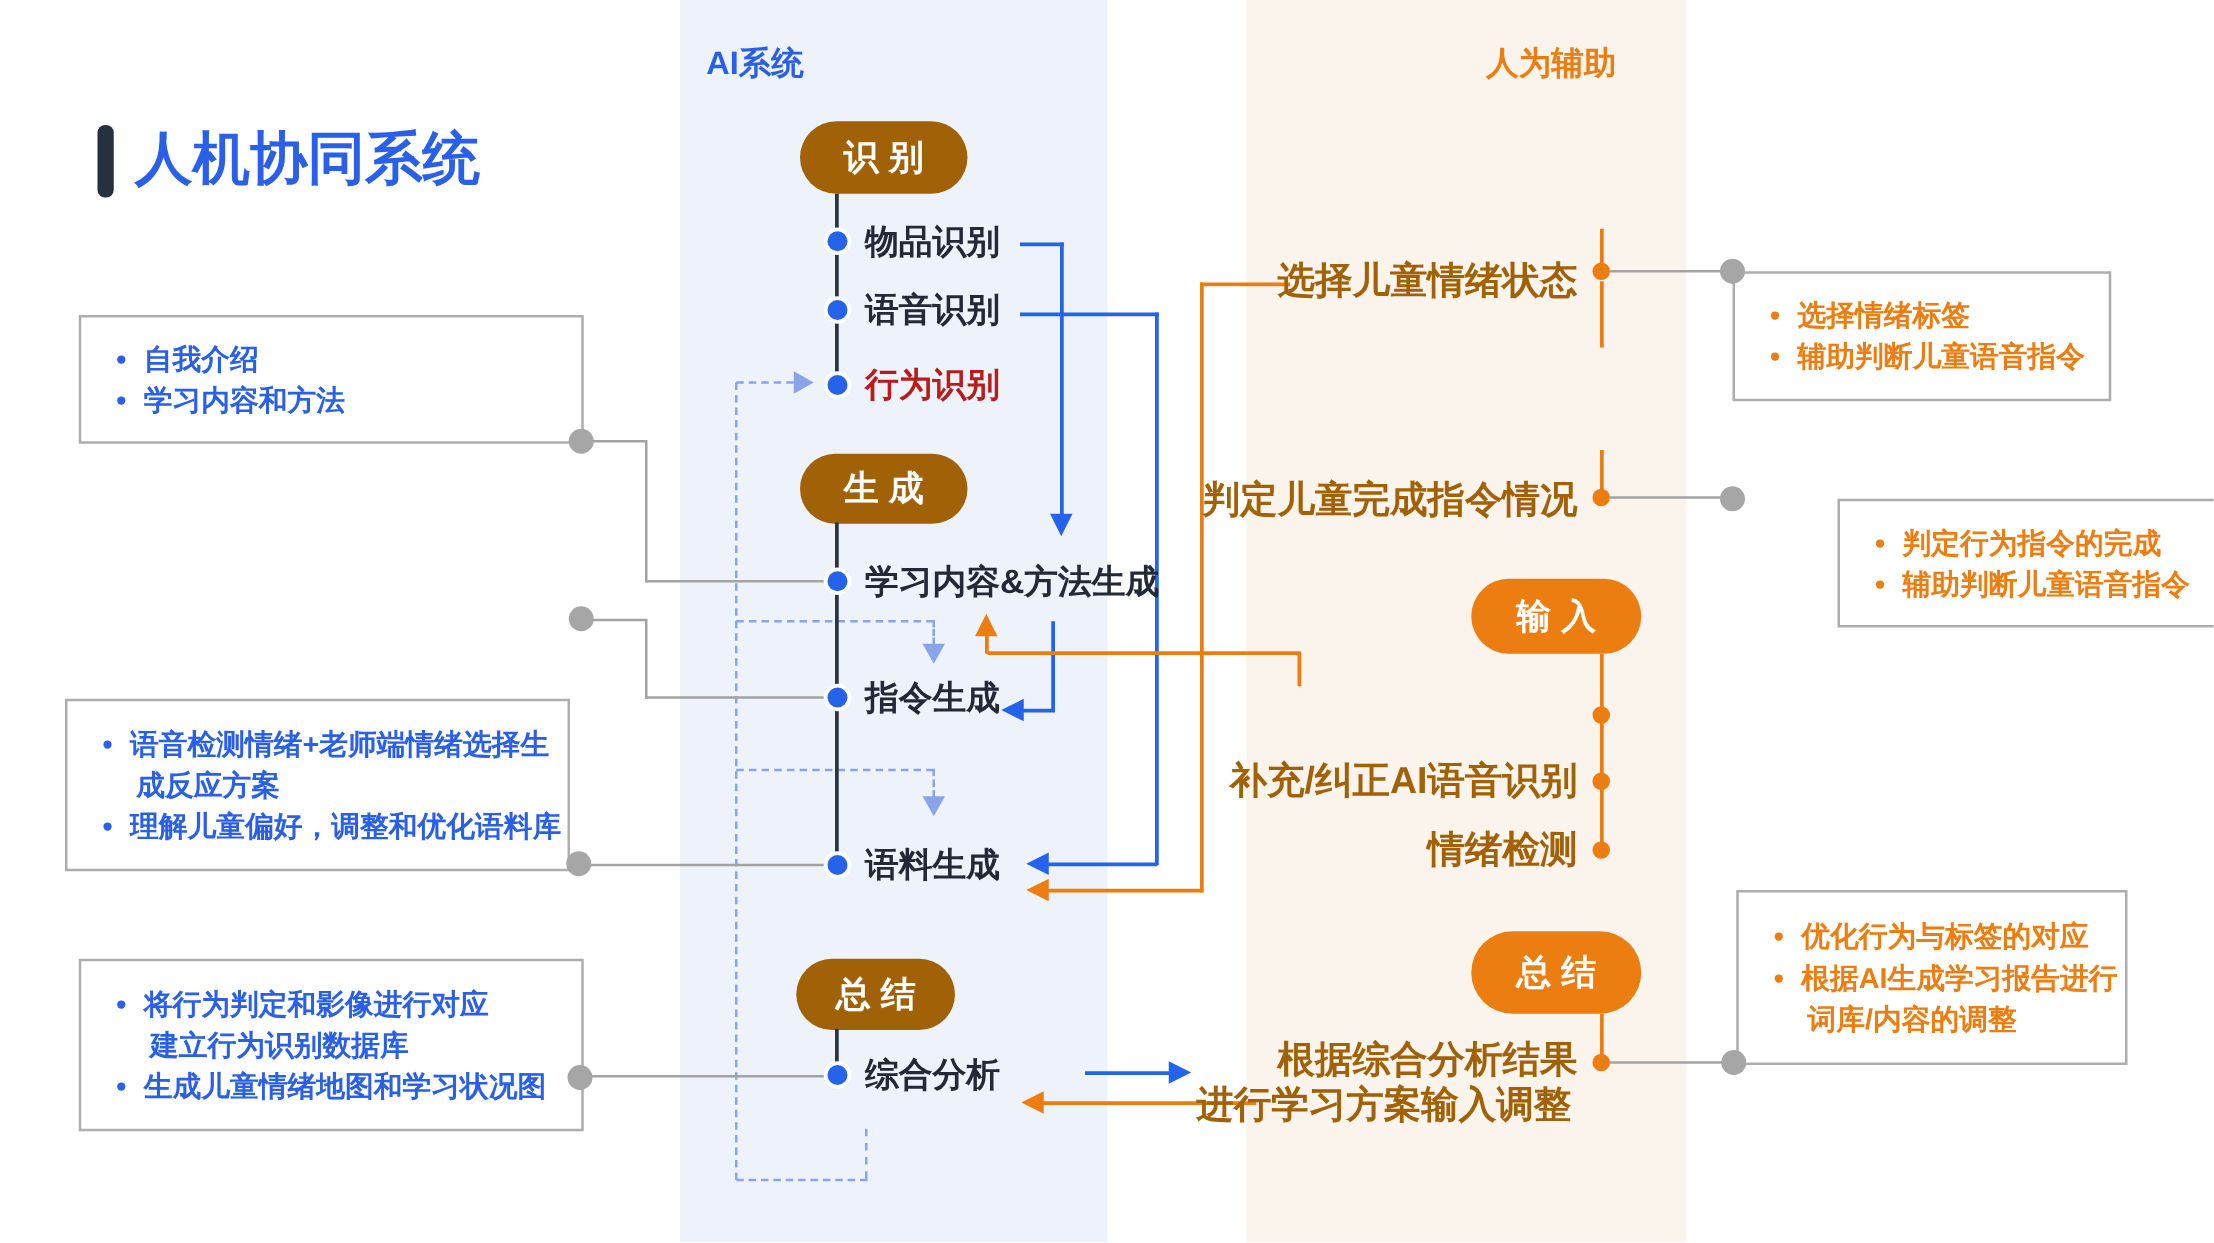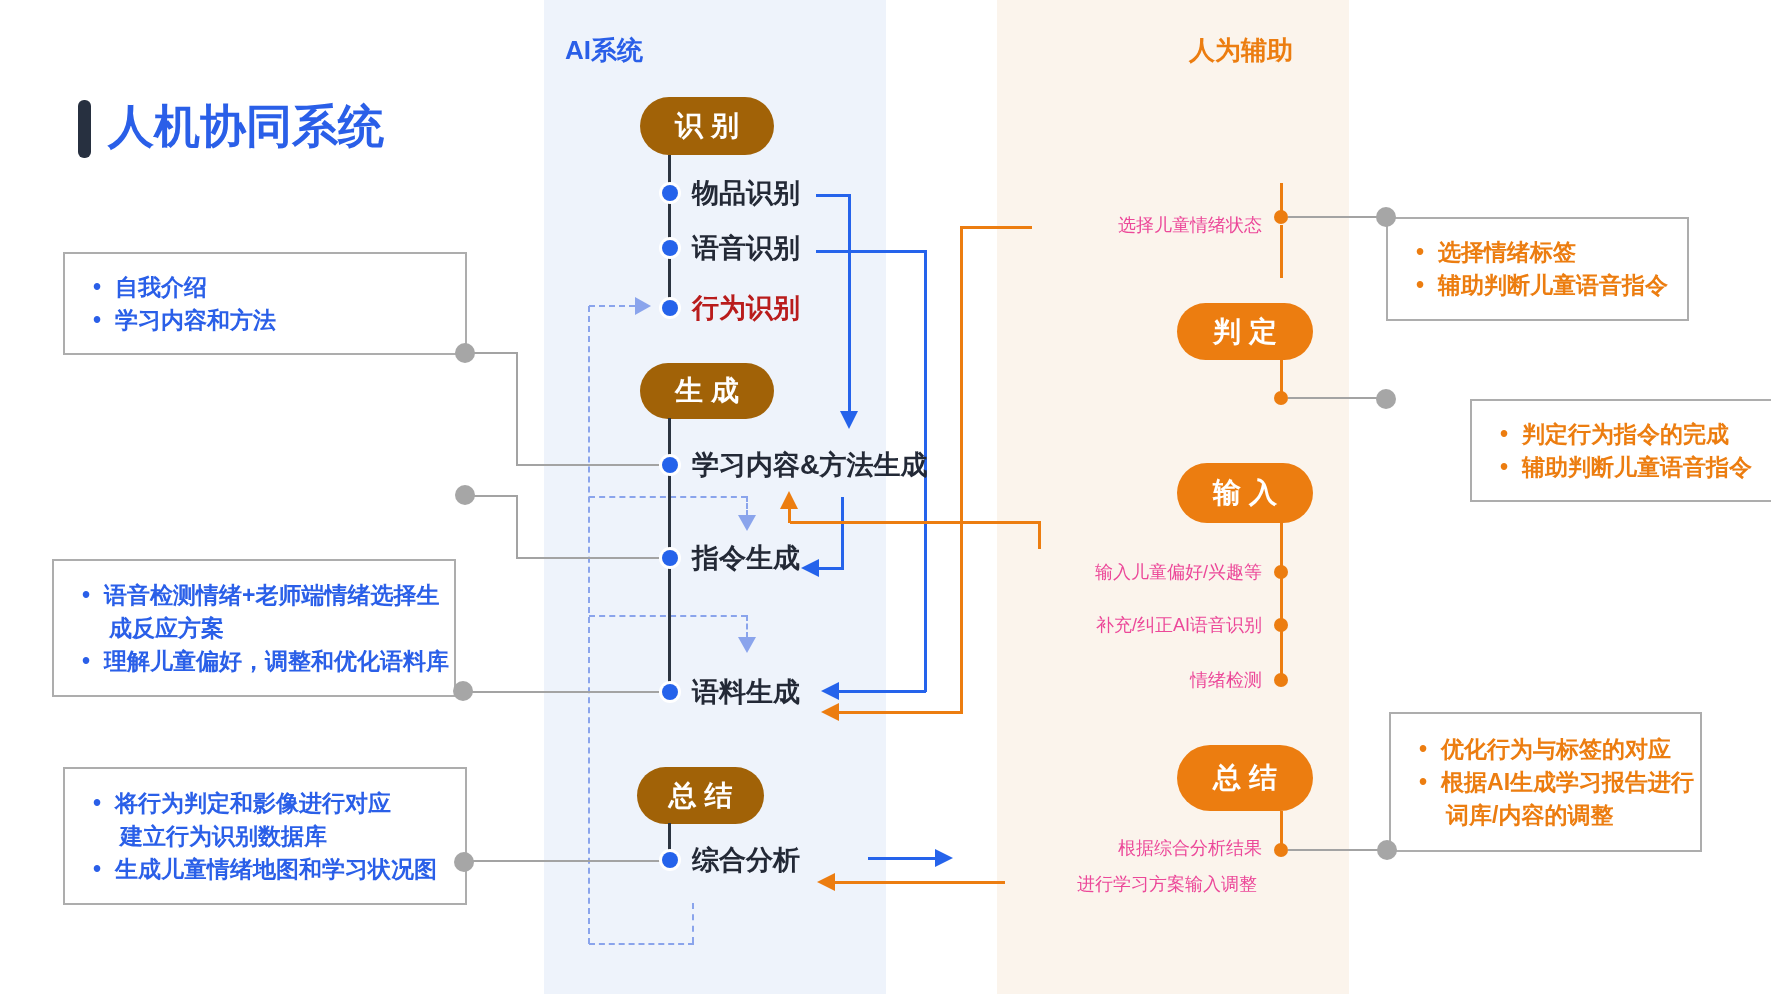--- a/index.html
+++ b/index.html
@@ -23,21 +23,21 @@
 
   .stem-dark{position:absolute;width:3px;background:#2B3440}
   .stem-orange{position:absolute;width:3px;background:#EC7D10}
 
   .bdot{position:absolute;width:16px;height:16px;border-radius:50%;background:#2563EB;box-shadow:0 0 0 3px #fff}
   .odot{position:absolute;width:14px;height:14px;border-radius:50%;background:#EC7D10}
   .gdot{position:absolute;width:20px;height:20px;border-radius:50%;background:#A6A6A6}
 
   .ai-label{position:absolute;transform:translateY(-50%);font-size:27px;font-weight:700;color:#232936;white-space:nowrap}
   .ai-label.muted{color:#b91c1c}
-  .hm-label{position:absolute;transform:translateY(-50%);font-size:18px;font-weight:400;color:#ec4899;white-space:nowrap}
+  .hm-label{position:absolute;transform:translateY(-50%);font-size:30px;font-weight:700;color:#a16207;white-space:nowrap}
 
   .note{position:absolute;background:#fff;border:2px solid #ADADAD;box-sizing:border-box;
         display:flex;flex-direction:column;justify-content:center;padding:8px 12px 8px 28px}
   .note .line{font-weight:700;font-size:23px;line-height:33px;white-space:nowrap}
   .note.blue .line{color:#2A5FE8}
   .note.orange .line{color:#EC7D10}
   .line.b::before{content:"•";margin-right:14px}
   .line.c{padding-left:27px}
 
   .gl{position:absolute;background:#A3A3A3}
@@ -141,39 +141,38 @@
   <div class="ai-label" style="left:692px;top:248px">语音识别</div>
   <div class="ai-label muted" style="left:692px;top:308px">行为识别</div>
   <div class="ai-label" style="left:692px;top:465px">学习内容&amp;方法生成</div>
   <div class="ai-label" style="left:692px;top:558px">指令生成</div>
   <div class="ai-label" style="left:692px;top:692px">语料生成</div>
   <div class="ai-label" style="left:692px;top:860px">综合分析</div>
 
   <div class="stem-orange" style="left:1280px;top:183px;height:34px"></div>
   <div class="stem-orange" style="left:1280px;top:225px;height:53px"></div>
 
-  <div class="pill orange" style="left:1177px;top:303px;width:136px;height:57px">判定</div>
   <div class="stem-orange" style="left:1280px;top:360px;height:38px"></div>
 
   <div class="pill orange" style="left:1177px;top:463px;width:136px;height:60px">输入</div>
   <div class="stem-orange" style="left:1280px;top:523px;height:49px"></div>
   <div class="stem-orange" style="left:1280px;top:572px;height:108px"></div>
 
   <div class="pill orange" style="left:1177px;top:745px;width:136px;height:66px">总结</div>
   <div class="stem-orange" style="left:1280px;top:811px;height:39px"></div>
 
   <div class="odot" style="left:1274px;top:210px"></div>
   <div class="odot" style="left:1274px;top:391px"></div>
   <div class="odot" style="left:1274px;top:565px"></div>
   <div class="odot" style="left:1274px;top:618px"></div>
   <div class="odot" style="left:1274px;top:673px"></div>
   <div class="odot" style="left:1274px;top:843px"></div>
 
   <div class="hm-label" style="right:509px;top:225px">选择儿童情绪状态</div>
-  <div class="hm-label" style="right:509px;top:572px">输入儿童偏好/兴趣等</div>
+  <div class="hm-label" style="right:509px;top:400px">判定儿童完成指令情况</div>
   <div class="hm-label" style="right:509px;top:625px">补充/纠正AI语音识别</div>
   <div class="hm-label" style="right:509px;top:680px">情绪检测</div>
   <div class="hm-label" style="right:509px;top:848px">根据综合分析结果</div>
   <div class="hm-label" style="right:514px;top:884px">进行学习方案输入调整</div>
 
   <div class="note blue" style="left:63px;top:252px;width:404px;height:103px">
     <div class="line b"><span>自我介绍</span></div>
     <div class="line b"><span>学习内容和方法</span></div>
   </div>
   <div class="note blue" style="left:52px;top:559px;width:404px;height:138px">

